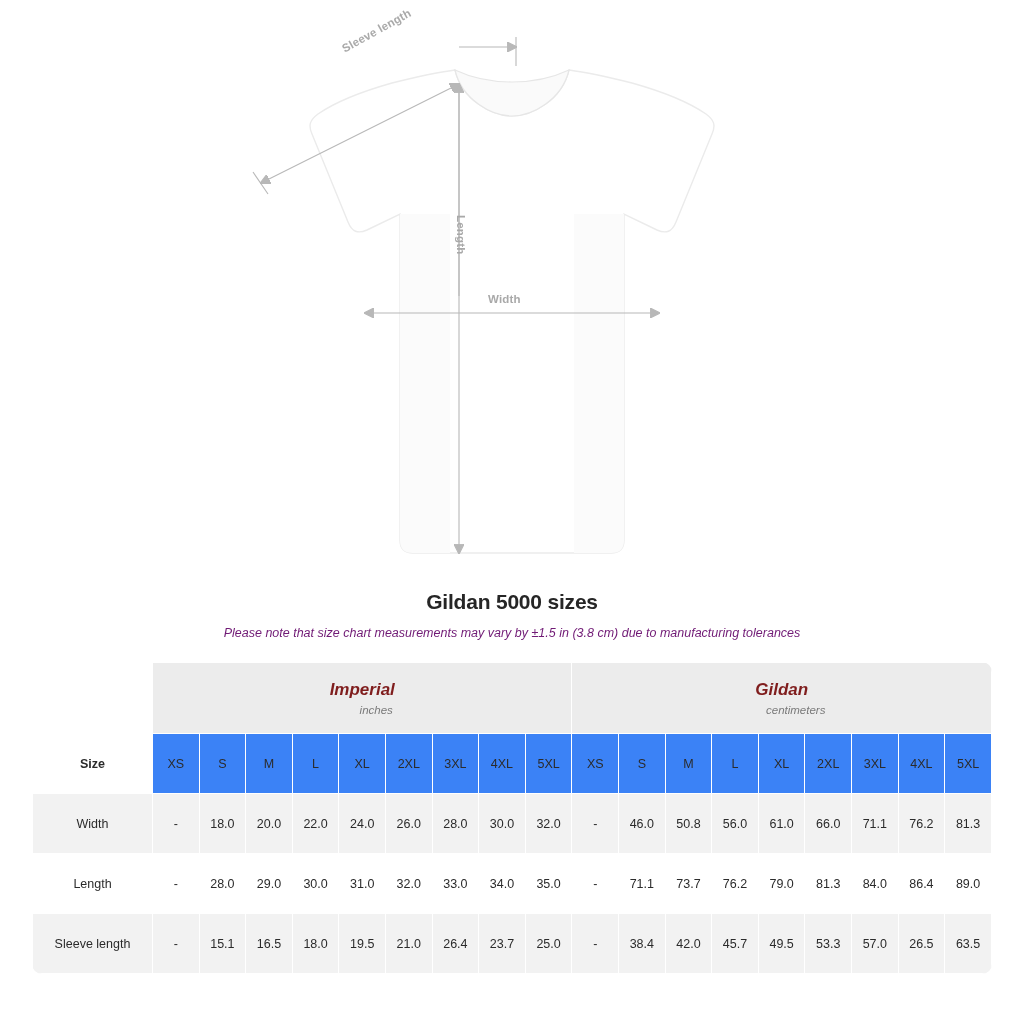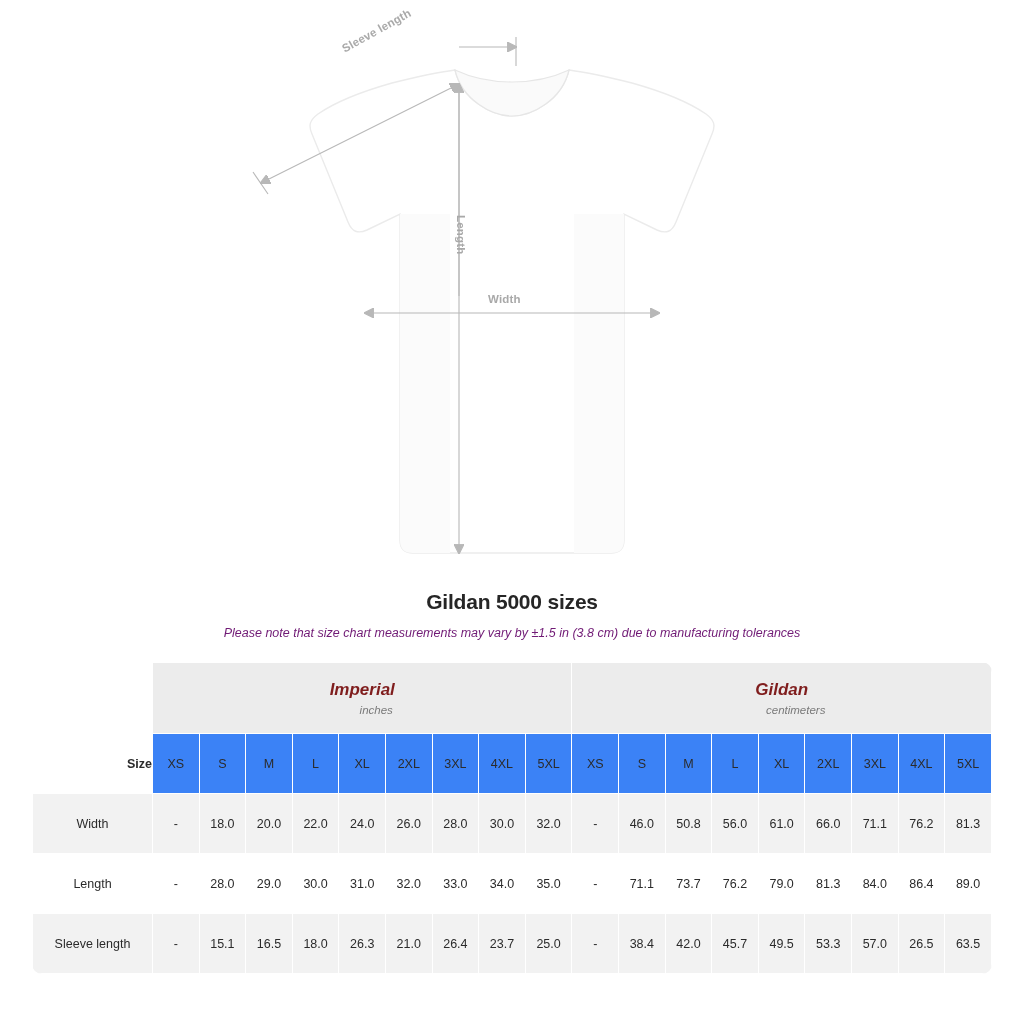--- a/index.html
+++ b/index.html
@@ -118,21 +118,20 @@
   .hdr-row td {
     background: #3b82f6;
     font-weight: bold;
     font-size: 12.5px;
     color: #3a3a3a;
     height: 55px;
   }
   .hdr-row td.rowlabel-head {
     background: #ffffff;
     font-weight: bold;
-    text-align: right;
   }
   .row-label {
     font-weight: bold;
     font-size: 12.5px;
     color: #3a3a3a;
     background: #ffffff;
   }
   tr.band-a td { background: #f2f2f2; }
   tr.band-b td { background: #ffffff; }
   tr.band-a td.row-label { background: #f2f2f2; }
@@ -315,21 +314,21 @@
         <td>86.4</td>
         <td>89.0</td>
       </tr>
 
       <tr class="band-a">
         <td class="row-label">Sleeve length</td>
         <td>-</td>
         <td>15.1</td>
         <td>16.5</td>
         <td>18.0</td>
-        <td>26.3</td>
+        <td>19.5</td>
         <td>21.0</td>
         <td>26.4</td>
         <td>23.7</td>
         <td>25.0</td>
         <td>-</td>
         <td>38.4</td>
         <td>42.0</td>
         <td>45.7</td>
         <td>49.5</td>
         <td>53.3</td>

